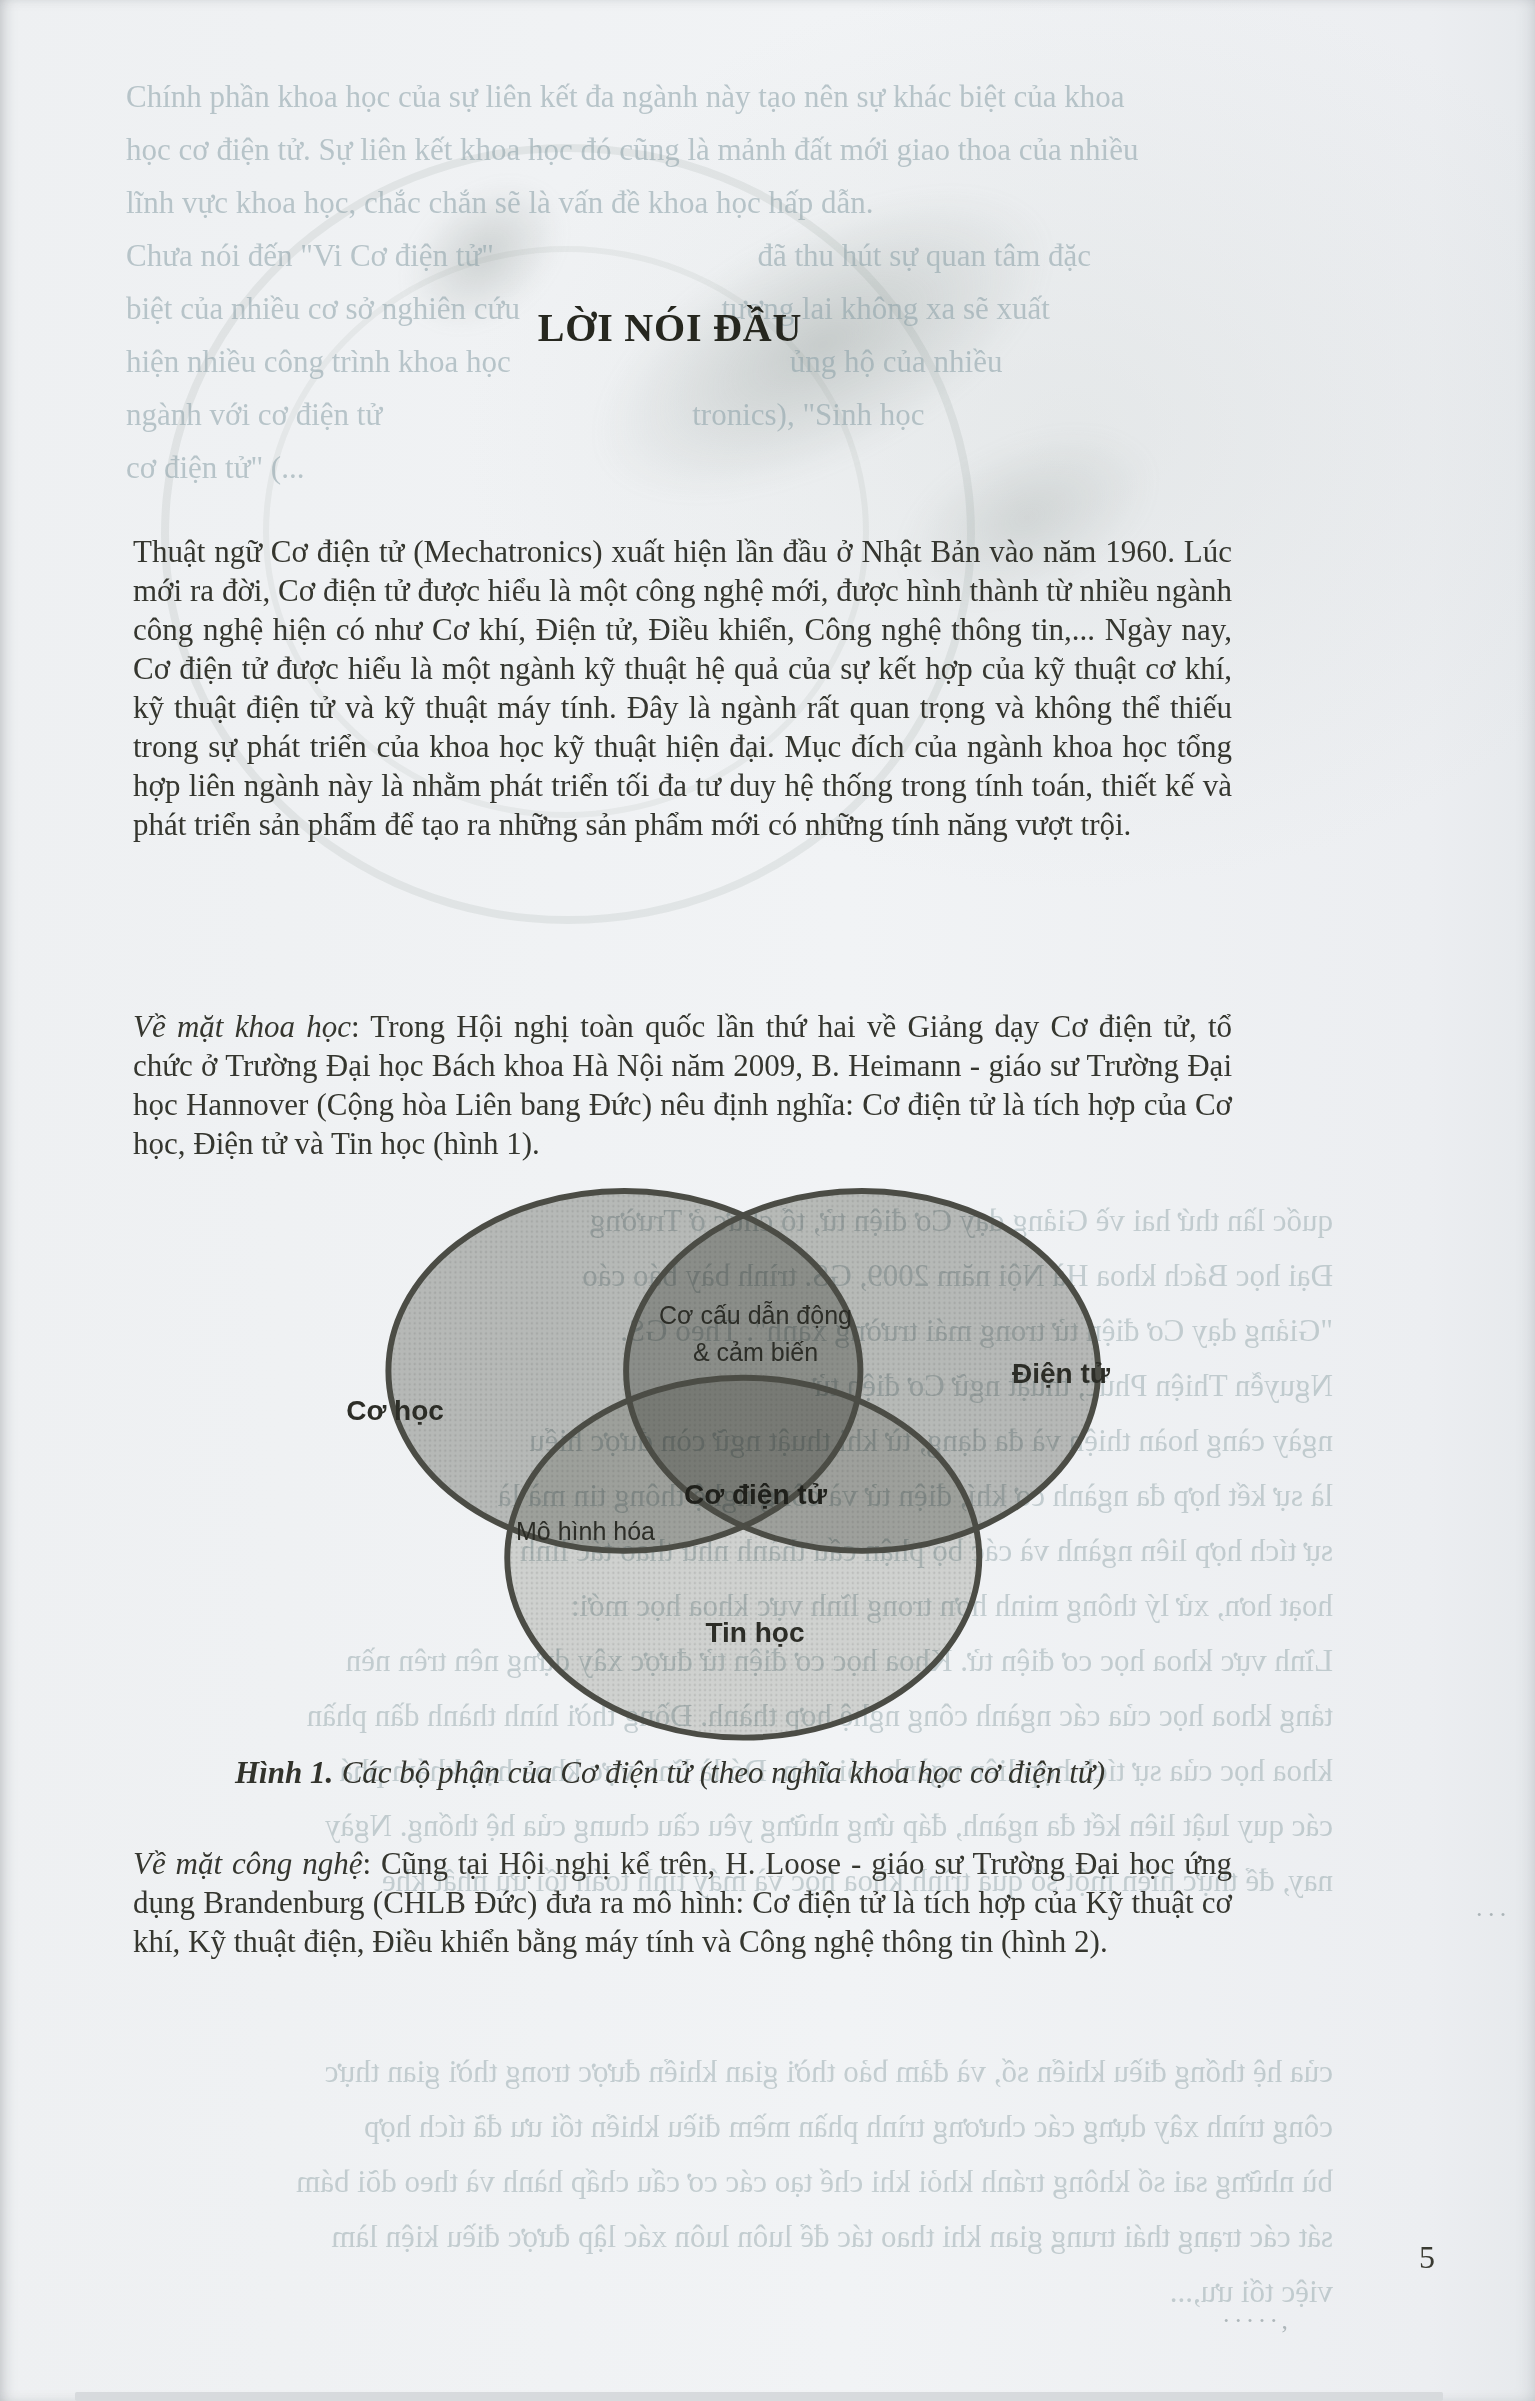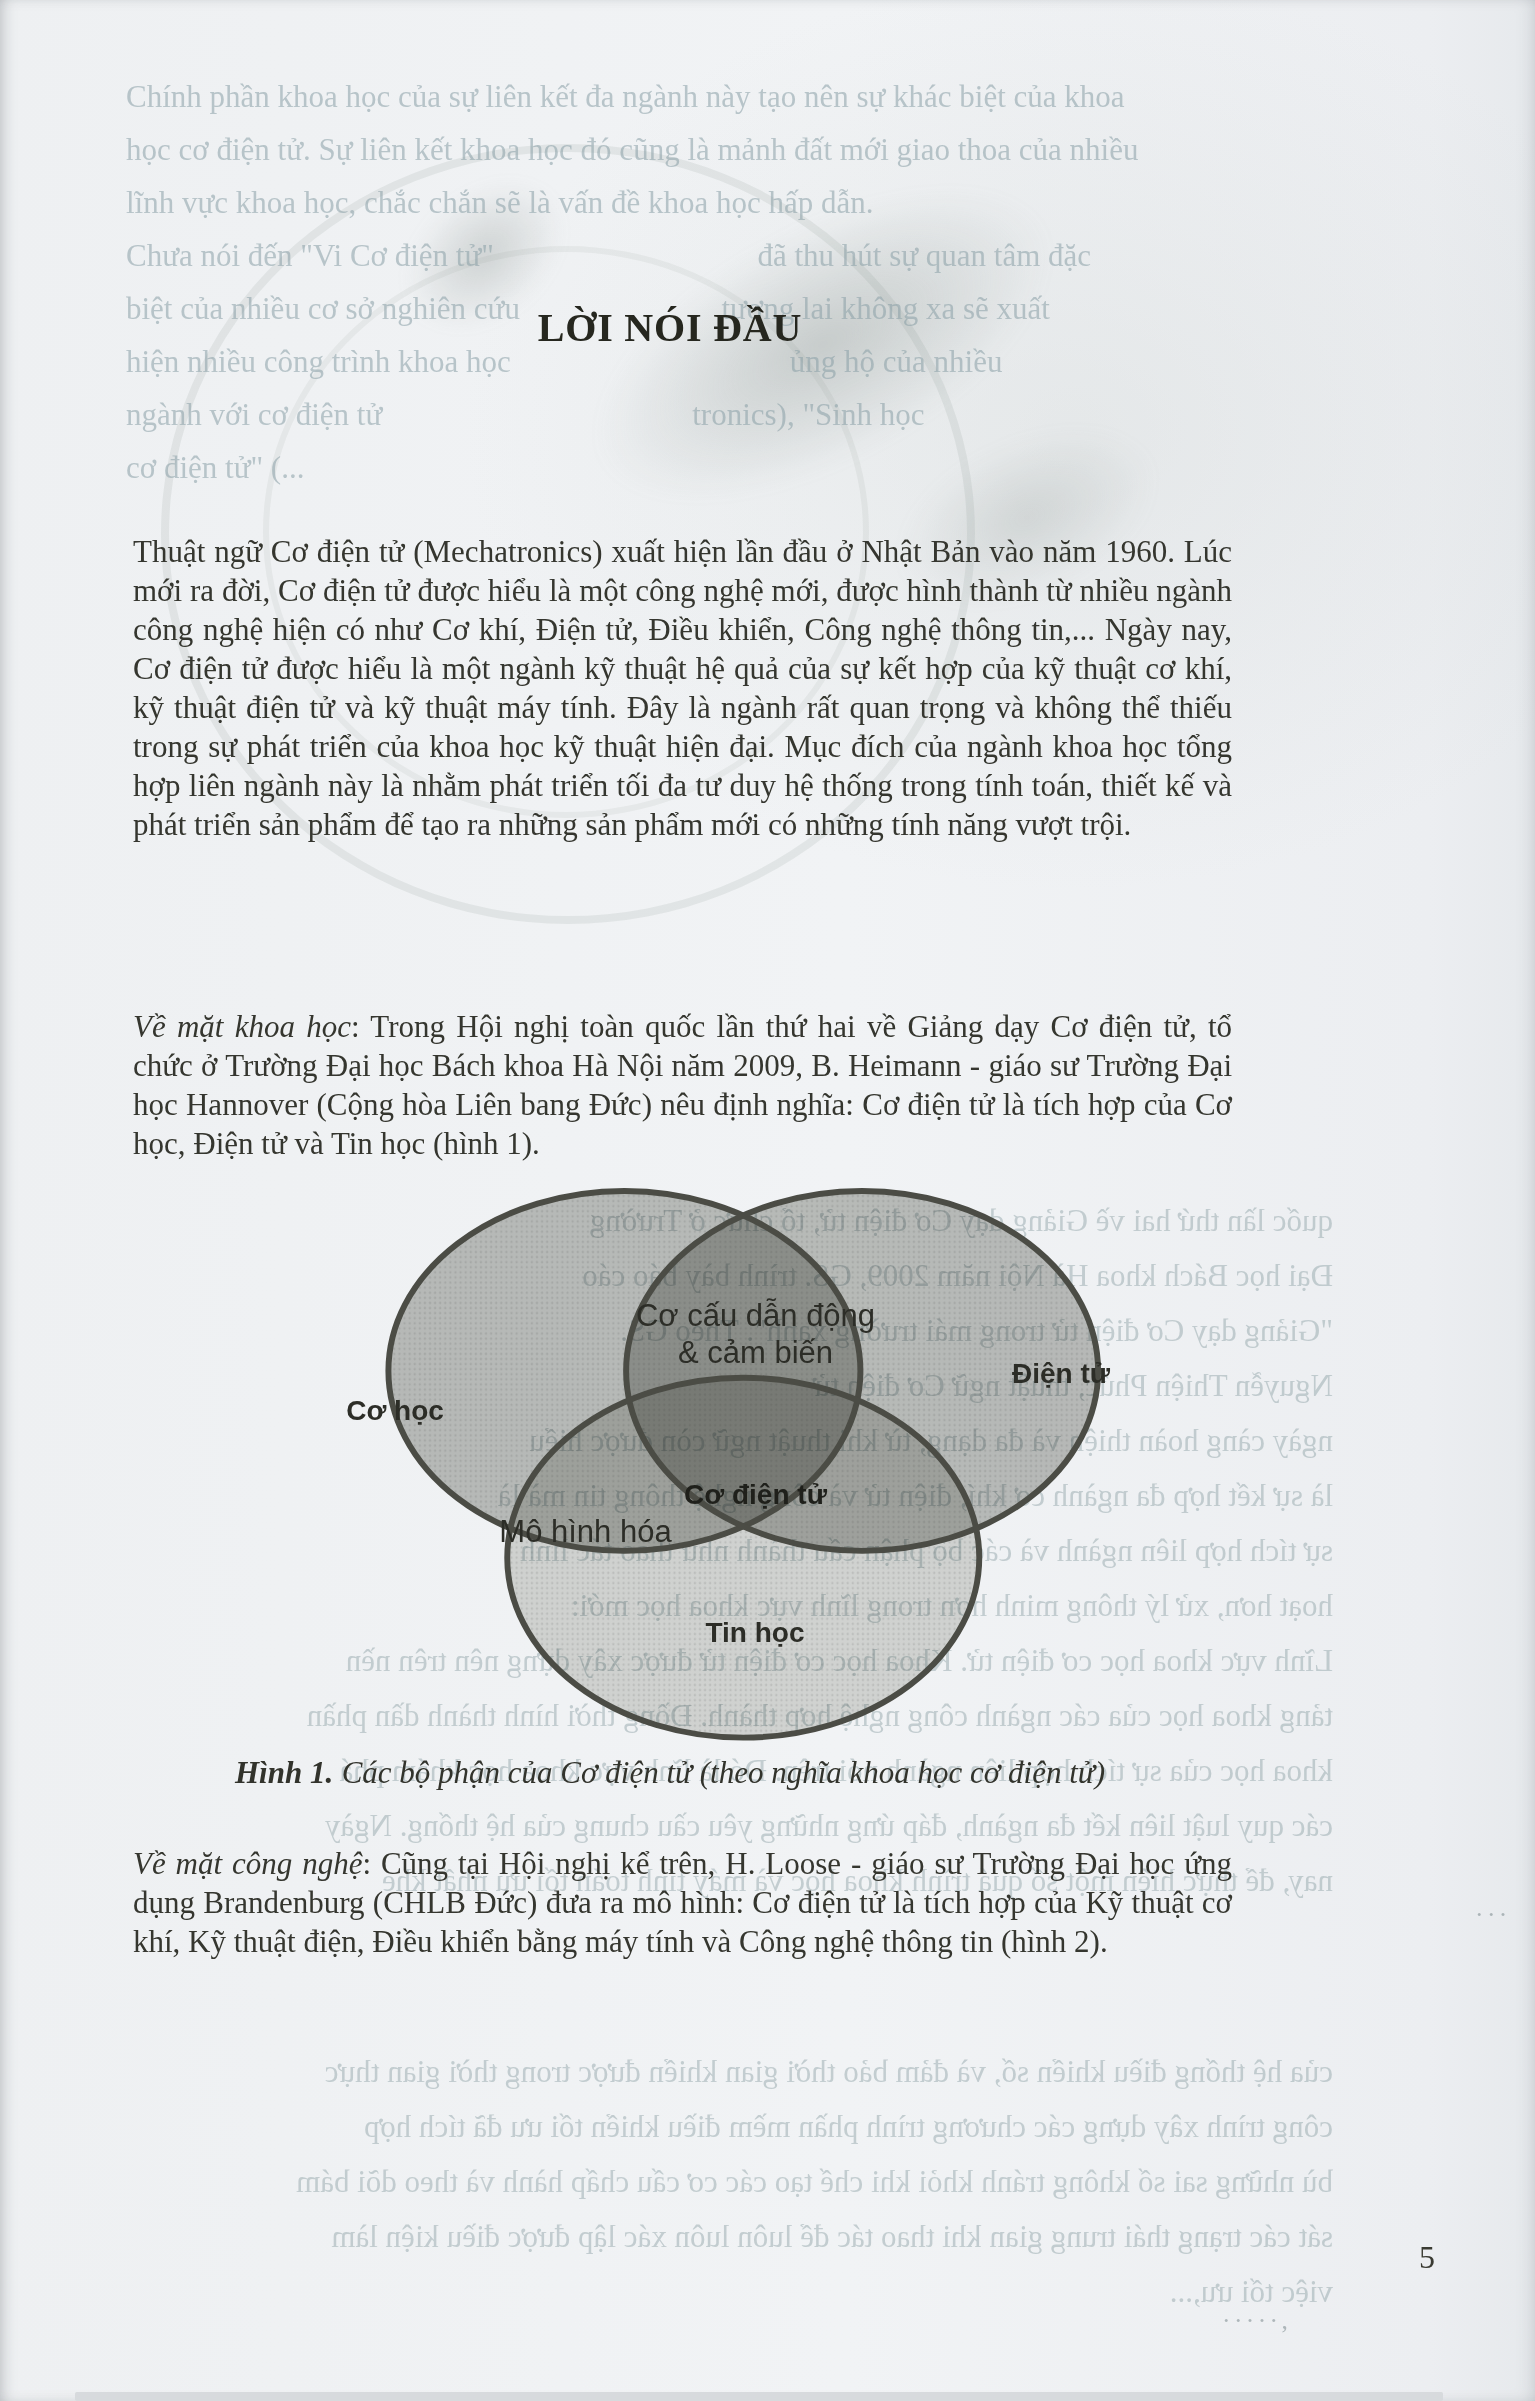--- a/index.html
+++ b/index.html
@@ -71,21 +71,21 @@
   }
 
   
   .venn-wrap{position:absolute;left:357px;top:1184px;width:781px;height:586px;}
   .venn-wrap svg{position:absolute;left:0;top:0;}
   .vlabel{
     position:absolute;font-family:"Liberation Sans","DejaVu Sans",sans-serif;
     color:#2c2d27;text-align:center;
   }
   .vlabel.bold{font-weight:bold;font-size:28px;}
-  .vlabel.reg{font-size:31px;line-height:37px;}
+  .vlabel.reg{font-size:25px;line-height:37px;}
   .lbl-mechanics{left:310px;top:1395px;width:170px;}
   .lbl-electronics{left:972px;top:1358px;width:178px;}
   .lbl-actuators{left:624px;top:1297px;width:263px;}
   .lbl-center{left:624px;top:1447px;width:263px;font-size:31px;color:#1f201b;margin-top:32px;}
   .lbl-modeling{left:475px;top:1513px;width:221px;}
   .lbl-computing{left:879px;top:1492px;width:221px;}
   .lbl-informatics{left:666px;top:1617px;width:178px;}
 </style>
 </head>
 <body>

